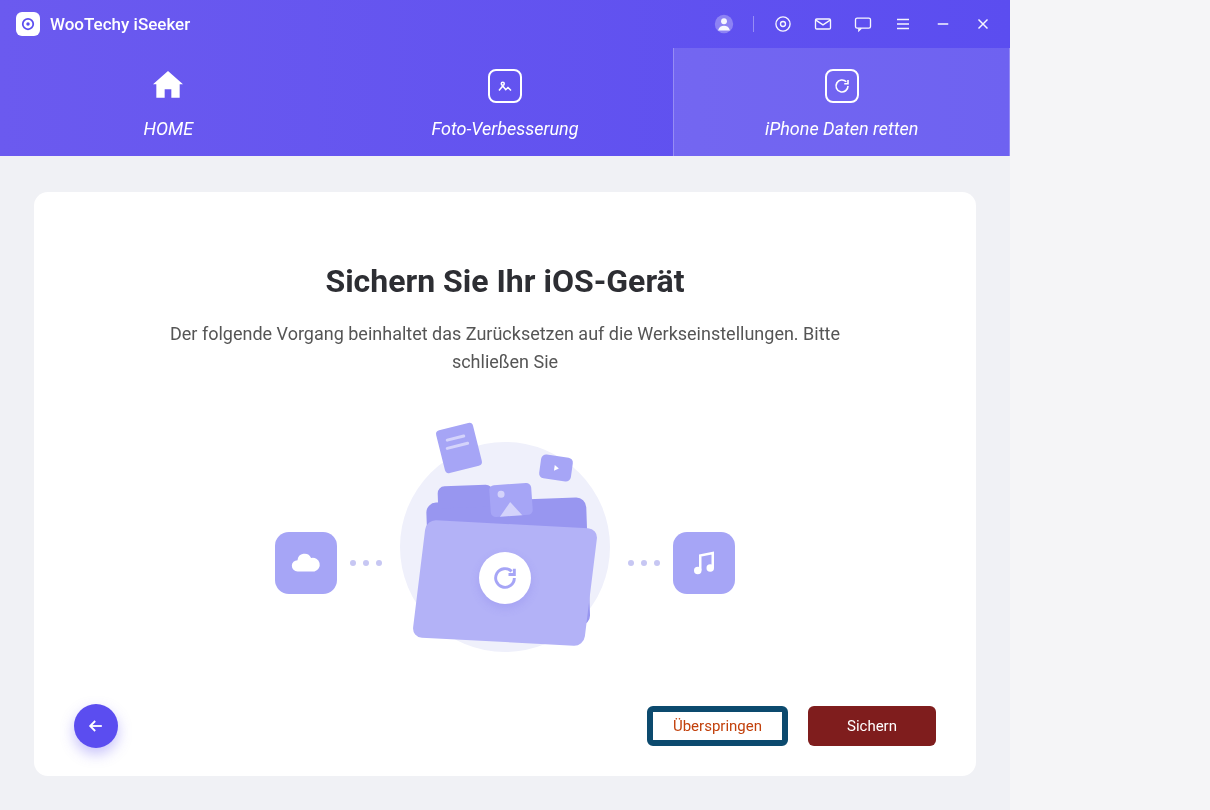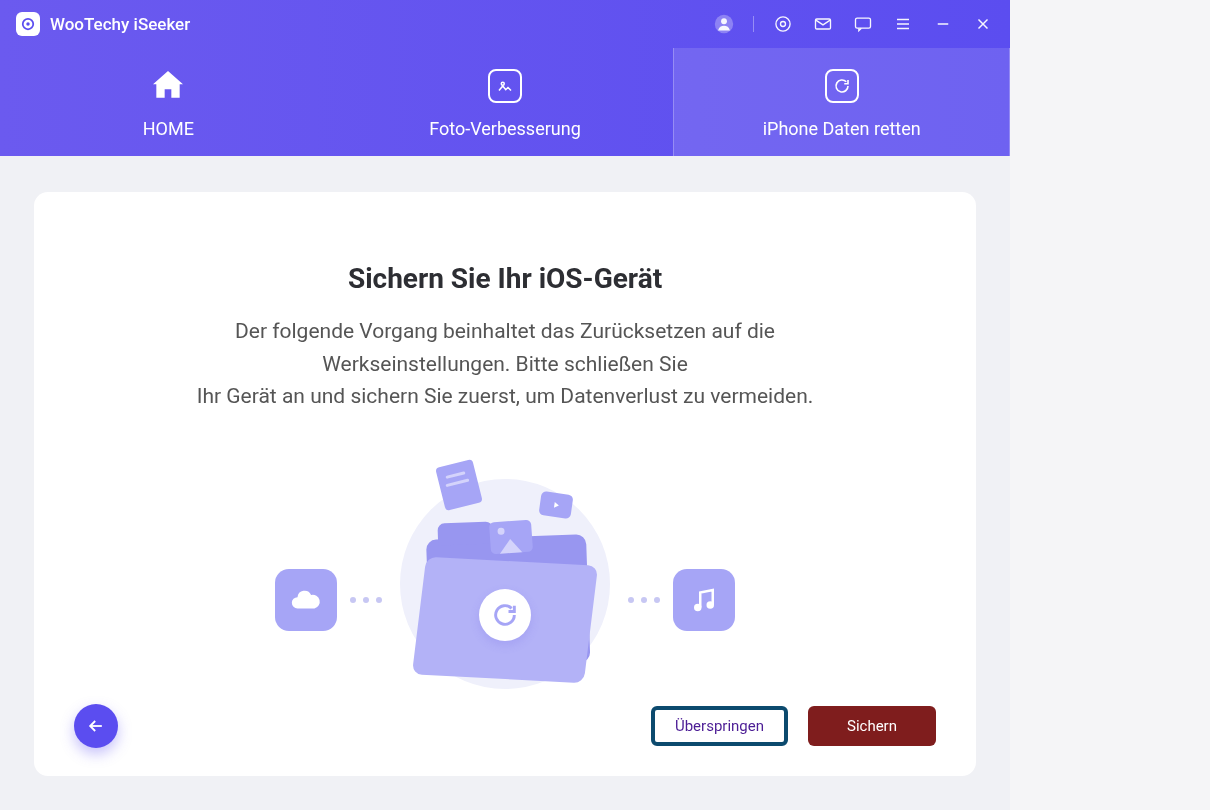--- a/index.html
+++ b/index.html
@@ -68,20 +68,21 @@
       cursor: pointer;
       opacity: 0.95;
     }
     .tb-icon svg { display: block; }
 
     
     .nav-tabs {
       height: 108px;
       background: linear-gradient(90deg, #6b5aef 0%, #5b4df0 100%);
       display: flex;
+      font-style: italic;
     }
     .nav-tab {
       flex: 1;
       display: flex;
       flex-direction: column;
       align-items: center;
       justify-content: center;
       gap: 12px;
       color: #fff;
       cursor: pointer;
@@ -133,27 +134,27 @@
       flex: 1;
       background: #fff;
       border-radius: 14px;
       padding: 70px 40px 28px;
       display: flex;
       flex-direction: column;
       align-items: center;
       position: relative;
     }
     .heading {
-      font-size: 28px;
+      font-size: 32px;
       font-weight: 700;
       color: #2d2e33;
       margin-bottom: 20px;
     }
     .description {
-      font-size: 21px;
+      font-size: 18px;
       color: #555;
       text-align: center;
       line-height: 1.55;
       max-width: 700px;
       margin-bottom: 36px;
     }
 
     
     .illustration {
       width: 460px;
@@ -333,22 +334,22 @@
       border-radius: 6px;
       display:flex;
       align-items:center;
       justify-content:center;
       font-size: 15px;
       cursor:pointer;
       padding: 0 20px;
     }
     .btn-secondary {
       background:#fff;
-      border:4px solid #0c4a6e;
-      color:#4c1d95;
+      border:6px solid #0c4a6e;
+      color:#c2410c;
     }
     .btn-primary {
       background:#7f1d1d;
       color:#fff;
       border:none;
     }
   </style>
 </head>
 <body>
 
@@ -443,21 +444,20 @@
       </div>
       <div class="nav-tab-label">iPhone Daten retten</div>
     </div>
   </div>
 
   <div class="content-area">
     <div class="card">
       <div class="heading">Sichern Sie Ihr iOS-Gerät</div>
       <div class="description">
         <span>Der folgende Vorgang beinhaltet das Zurücksetzen auf die Werkseinstellungen. Bitte schließen Sie</span><br>
-        <span>Ihr Gerät an und sichern Sie zuerst, um Datenverlust zu vermeiden.</span>
       </div>
 
       <div class="illustration">
         <div class="ill-circle"></div>
 
         <div class="ill-side-box left">
           <svg width="34" height="34" viewBox="0 0 24 24" fill="#fff">
               <path d="M6 18a4 4 0 0 1 0-8 5 5 0 0 1 9.6-1.5A4.5 4.5 0 0 1 18 18z"></path>
             </svg>
         </div>

